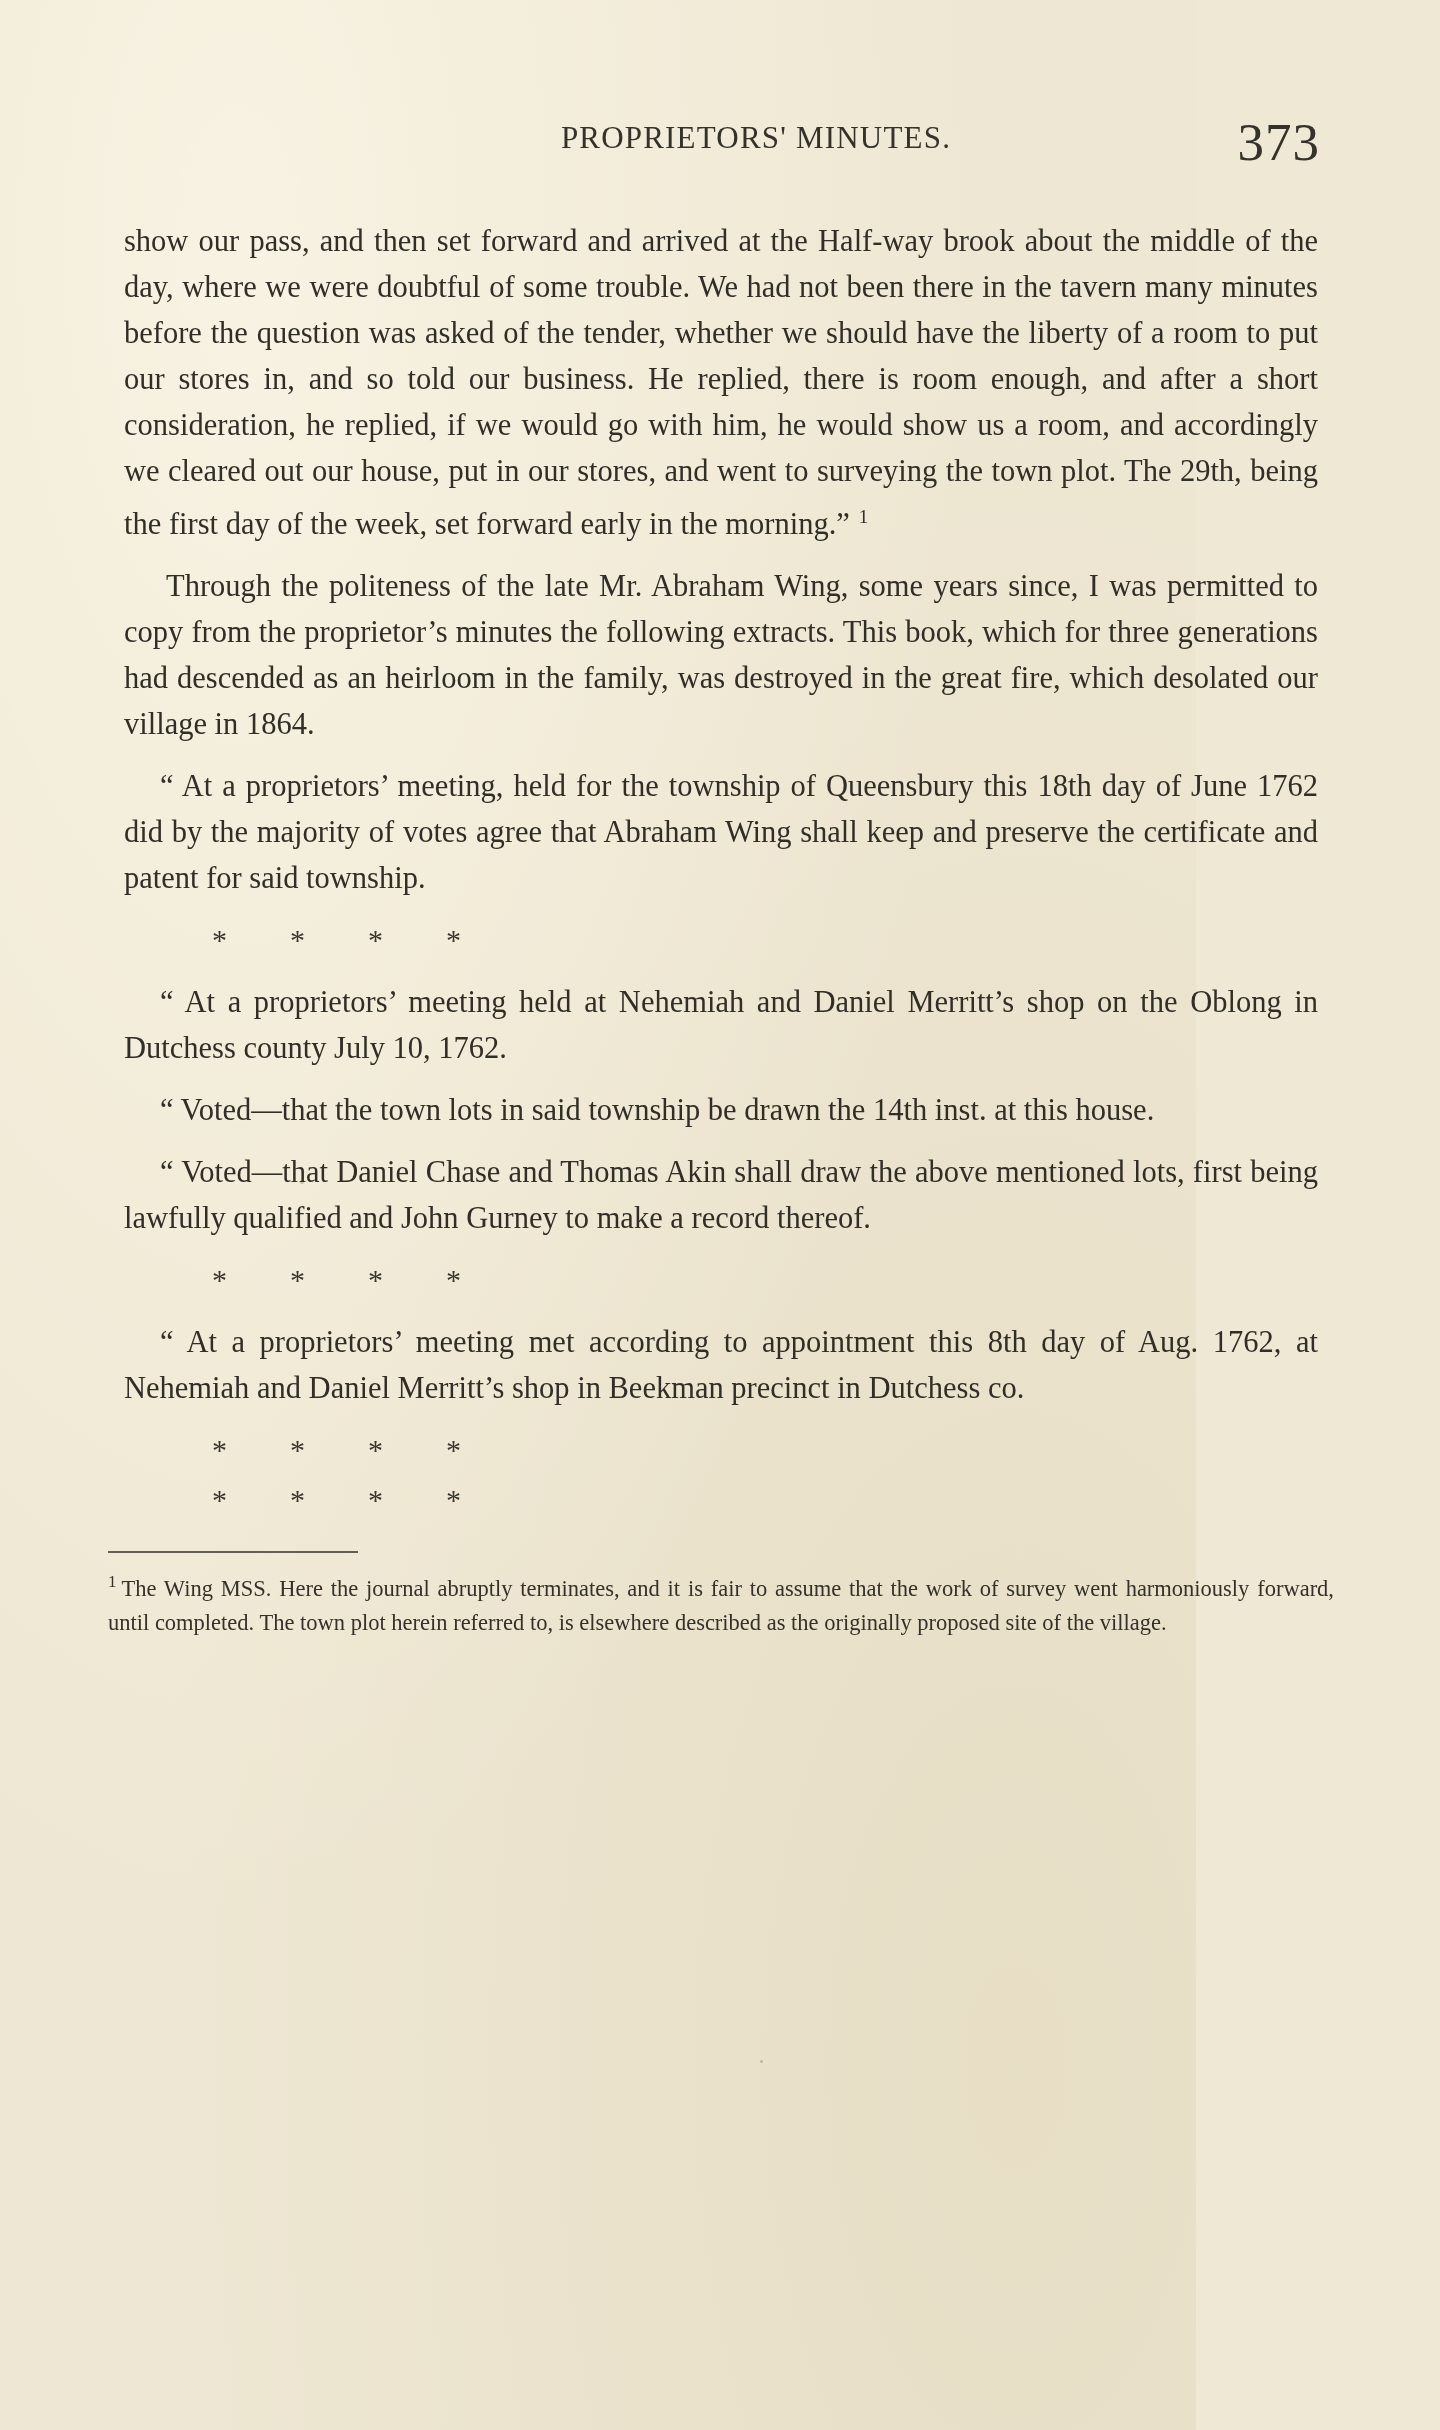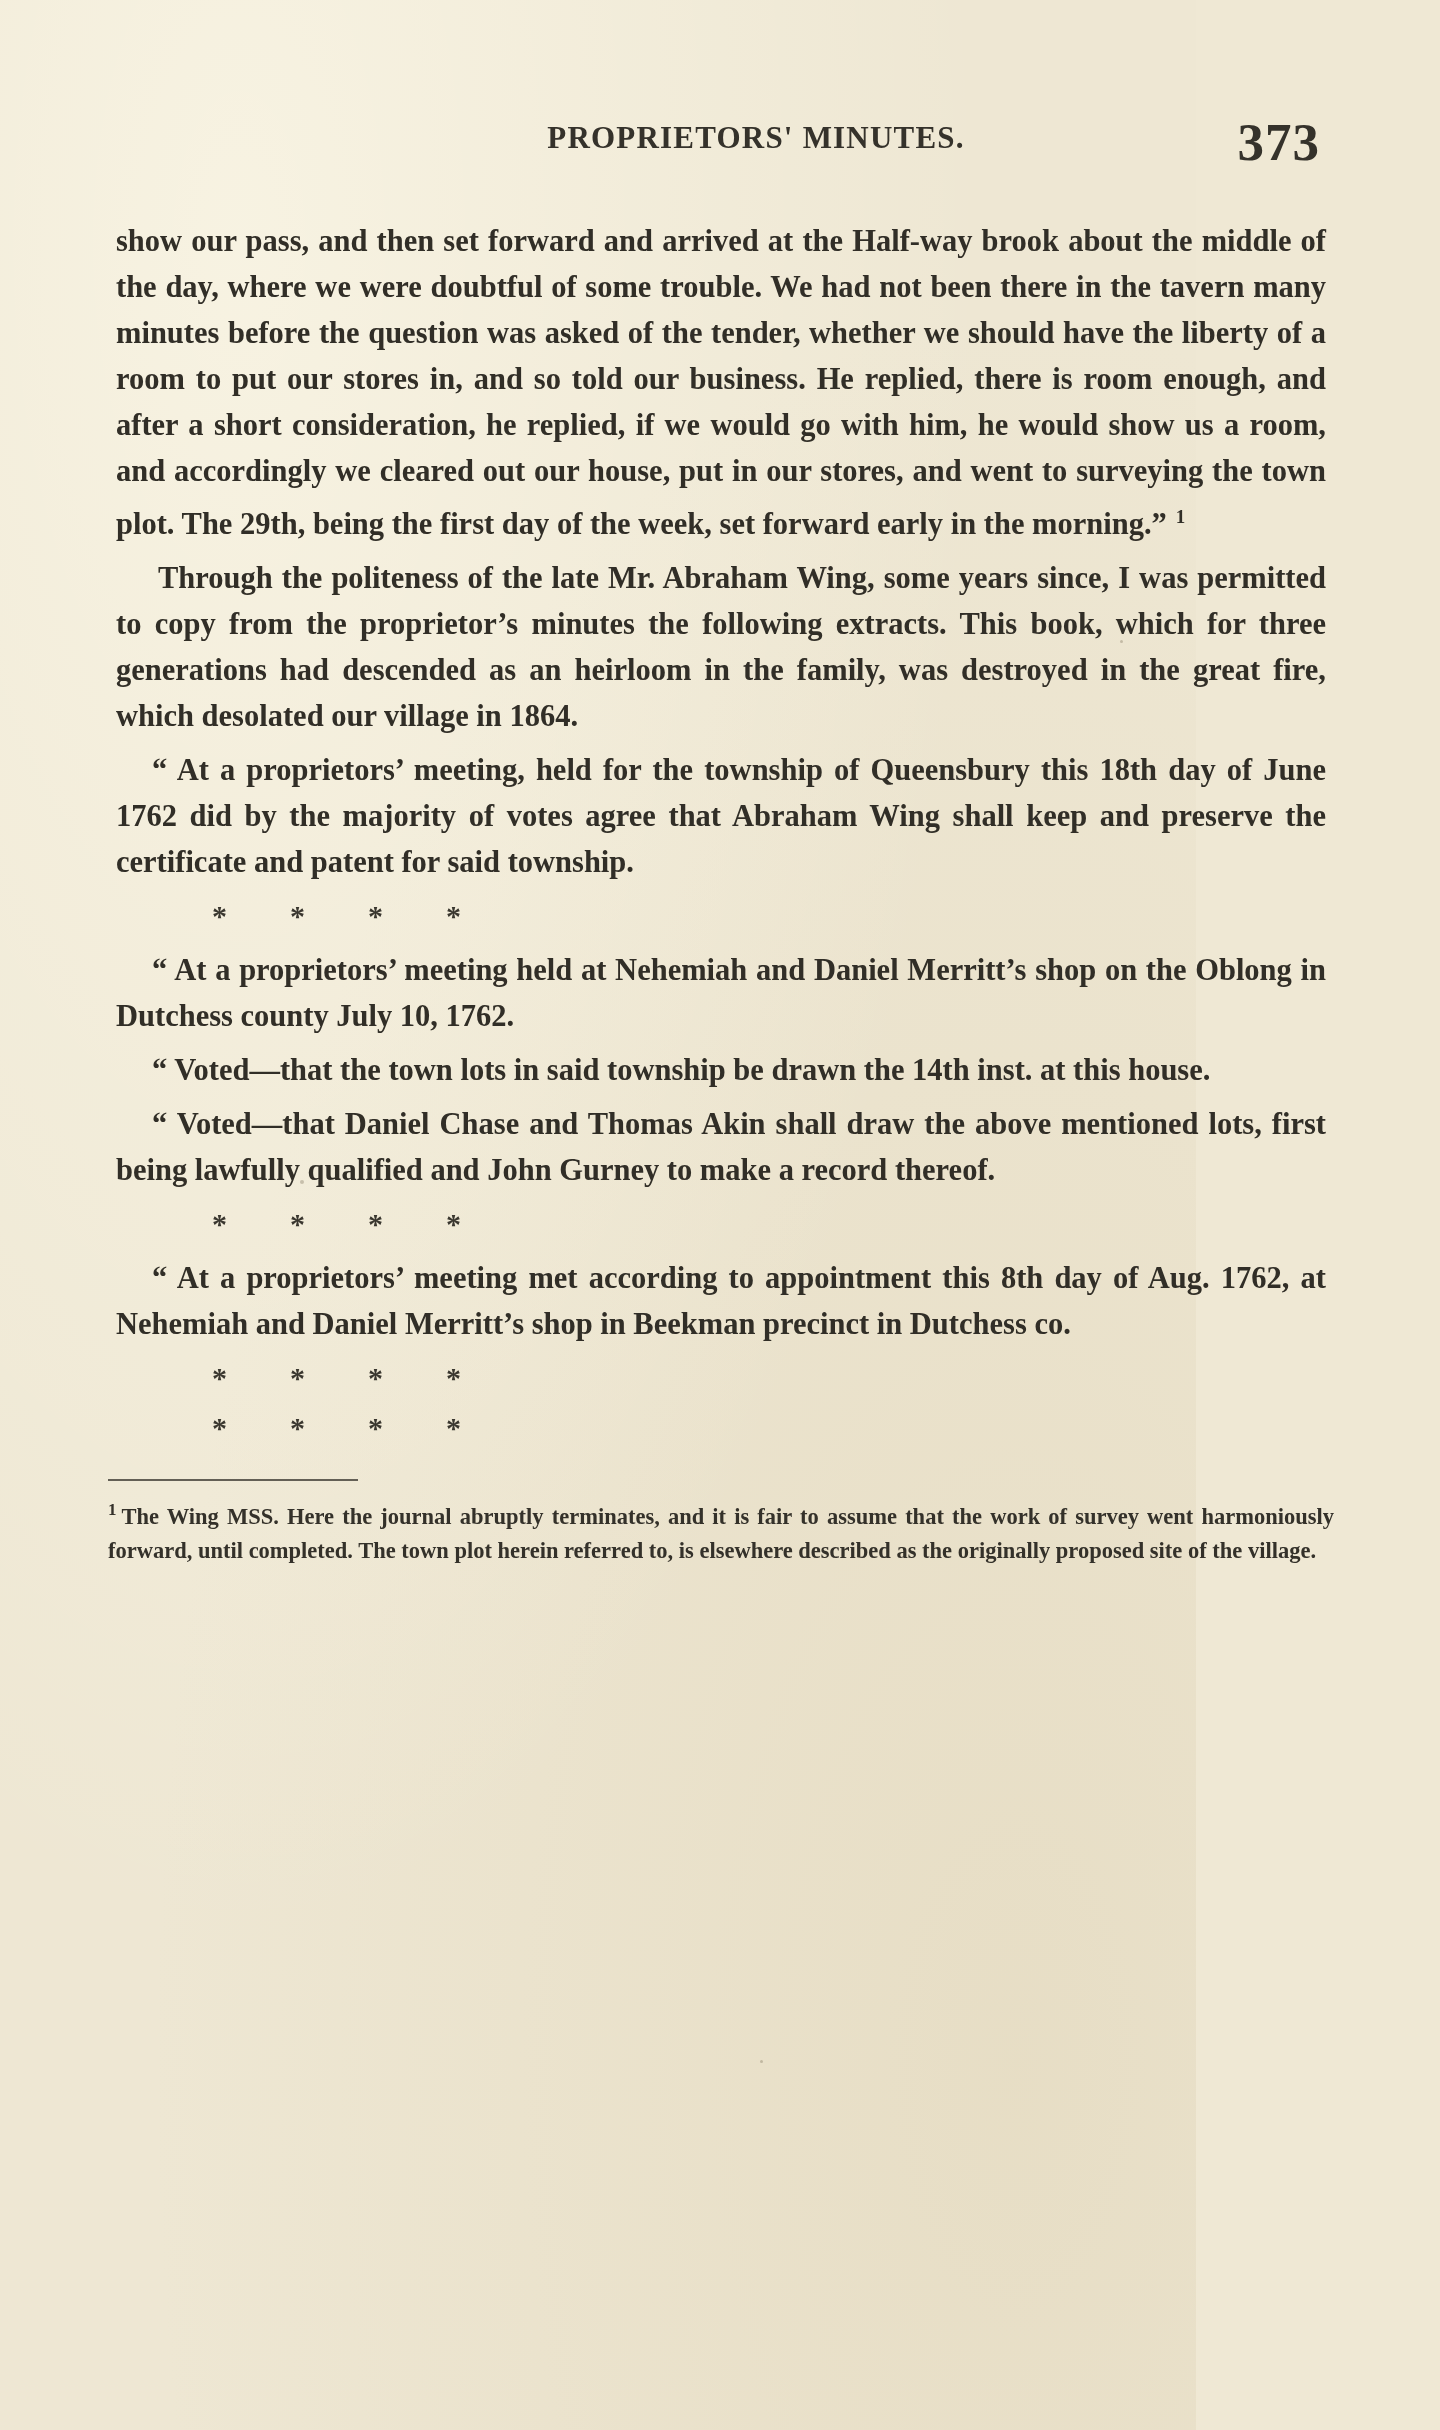--- a/index.html
+++ b/index.html
@@ -15,21 +15,20 @@
     overflow: hidden;
   }
   .page {
     position: relative;
     width: 1196px;
     height: 2430px;
     background:
       radial-gradient(ellipse at 20% 10%, rgba(255,252,238,0.55) 0%, rgba(255,252,238,0) 55%),
       radial-gradient(ellipse at 85% 85%, rgba(222,210,180,0.45) 0%, rgba(222,210,180,0) 60%),
       #eee7d3;
-    font-weight: bold;
   }
   .content {
     position: absolute;
     left: 108px;
     top: 120px;
     width: 1226px;
   }
   .header {
     display: flex;
     align-items: baseline;
@@ -54,21 +53,21 @@
     color: #35322b;
     letter-spacing: 1px;
   }
   .body-text {
     font-size: 30.5px;
     line-height: 46px;
     text-align: justify;
     color: #312e27;
   }
   .body-text p {
-    margin: 8px;
+    margin: 16px;
   }
   .p-indent {
     text-indent: 42px;
   }
   .p-quote {
     text-indent: 36px;
   }
   .stars {
     margin: 2px 0 4px 0;
     font-size: 30px;

